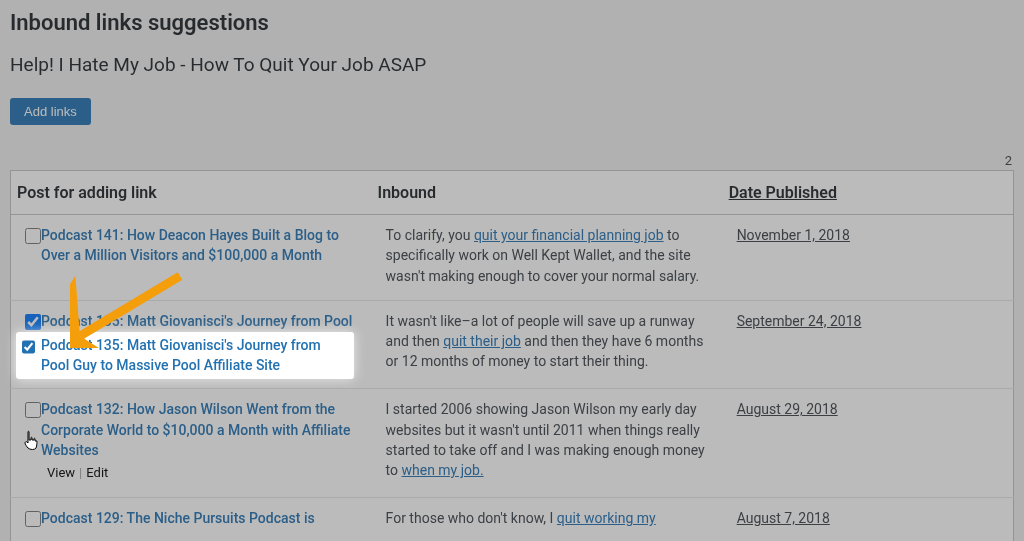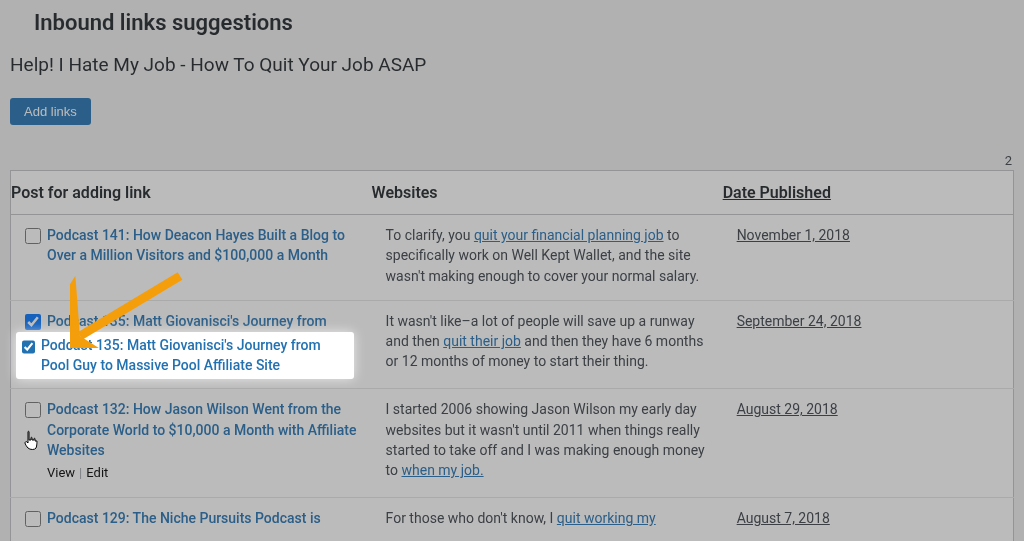--- a/index.html
+++ b/index.html
@@ -17,21 +17,20 @@
     position: absolute;
     top: 0; left: 0; right: 0; bottom: 0;
     background: rgba(60,60,60,0.35);
     pointer-events: none;
     z-index: 5;
   }
   .header-row {
     display: flex;
     align-items: center;
     margin-bottom: 18px;
-    margin-left: 24px;
   }
   h1.page-title {
     font-size: 22px;
     font-weight: 600;
     color: #1d2327;
   }
   .return-btn {
     border: 1px solid #2271b1;
     background: #f6f7f7;
     color: #2271b1;
@@ -68,34 +67,34 @@
     border-collapse: collapse;
     background: #fff;
     border: 1px solid #c3c4c7;
     font-size: 14px;
   }
   table.wp-list thead th {
     text-align: left;
     font-weight: 600;
     font-size: 16px;
     color: #1d2327;
-    padding: 12px 0;
+    padding: 12px 6px;
     border-bottom: 1px solid #c3c4c7;
   }
   table.wp-list tbody td {
     padding: 10px 14px 14px 14px;
     vertical-align: top;
     border-bottom: 1px solid #e5e5e5;
     color: #3c434a;
     line-height: 1.45;
   }
   .col-post { width: 36%; }
   .col-sentence { width: 35%; }
   .col-date { width: 29%; text-decoration: underline; }
-  .post-cell { display: flex; gap: 6px; align-items: flex-start; }
+  .post-cell { display: flex; align-items: flex-start; }
   .post-cell input[type=checkbox] {
     width: 16px; height: 16px; margin-top: 3px; flex-shrink: 0;
   }
   .post-link {
     color: #2271b1;
     text-decoration: none;
     font-weight: 500;
   }
   .row-actions {
     margin-top: 4px;
@@ -157,21 +156,21 @@
 <h2 class="sub-title">Help! I Hate My Job - How To Quit Your Job ASAP</h2>
 
 <button class="add-links-btn">Add links</button>
 
 <div class="count-row">2</div>
 
 <table class="wp-list">
   <thead>
     <tr>
       <th class="col-post">Post for adding link</th>
-      <th class="col-sentence">Websites</th>
+      <th class="col-sentence">Inbound</th>
       <th class="col-date">Date Published</th>
     </tr>
   </thead>
   <tbody id="tbody">
       <tr>
         <td class="col-post">
           <div class="post-cell">
             <input type="checkbox" style="">
             <a href="#" class="post-link">Podcast 141: How Deacon Hayes Built a Blog to Over a Million Visitors and $100,000 a Month</a>
           </div>

